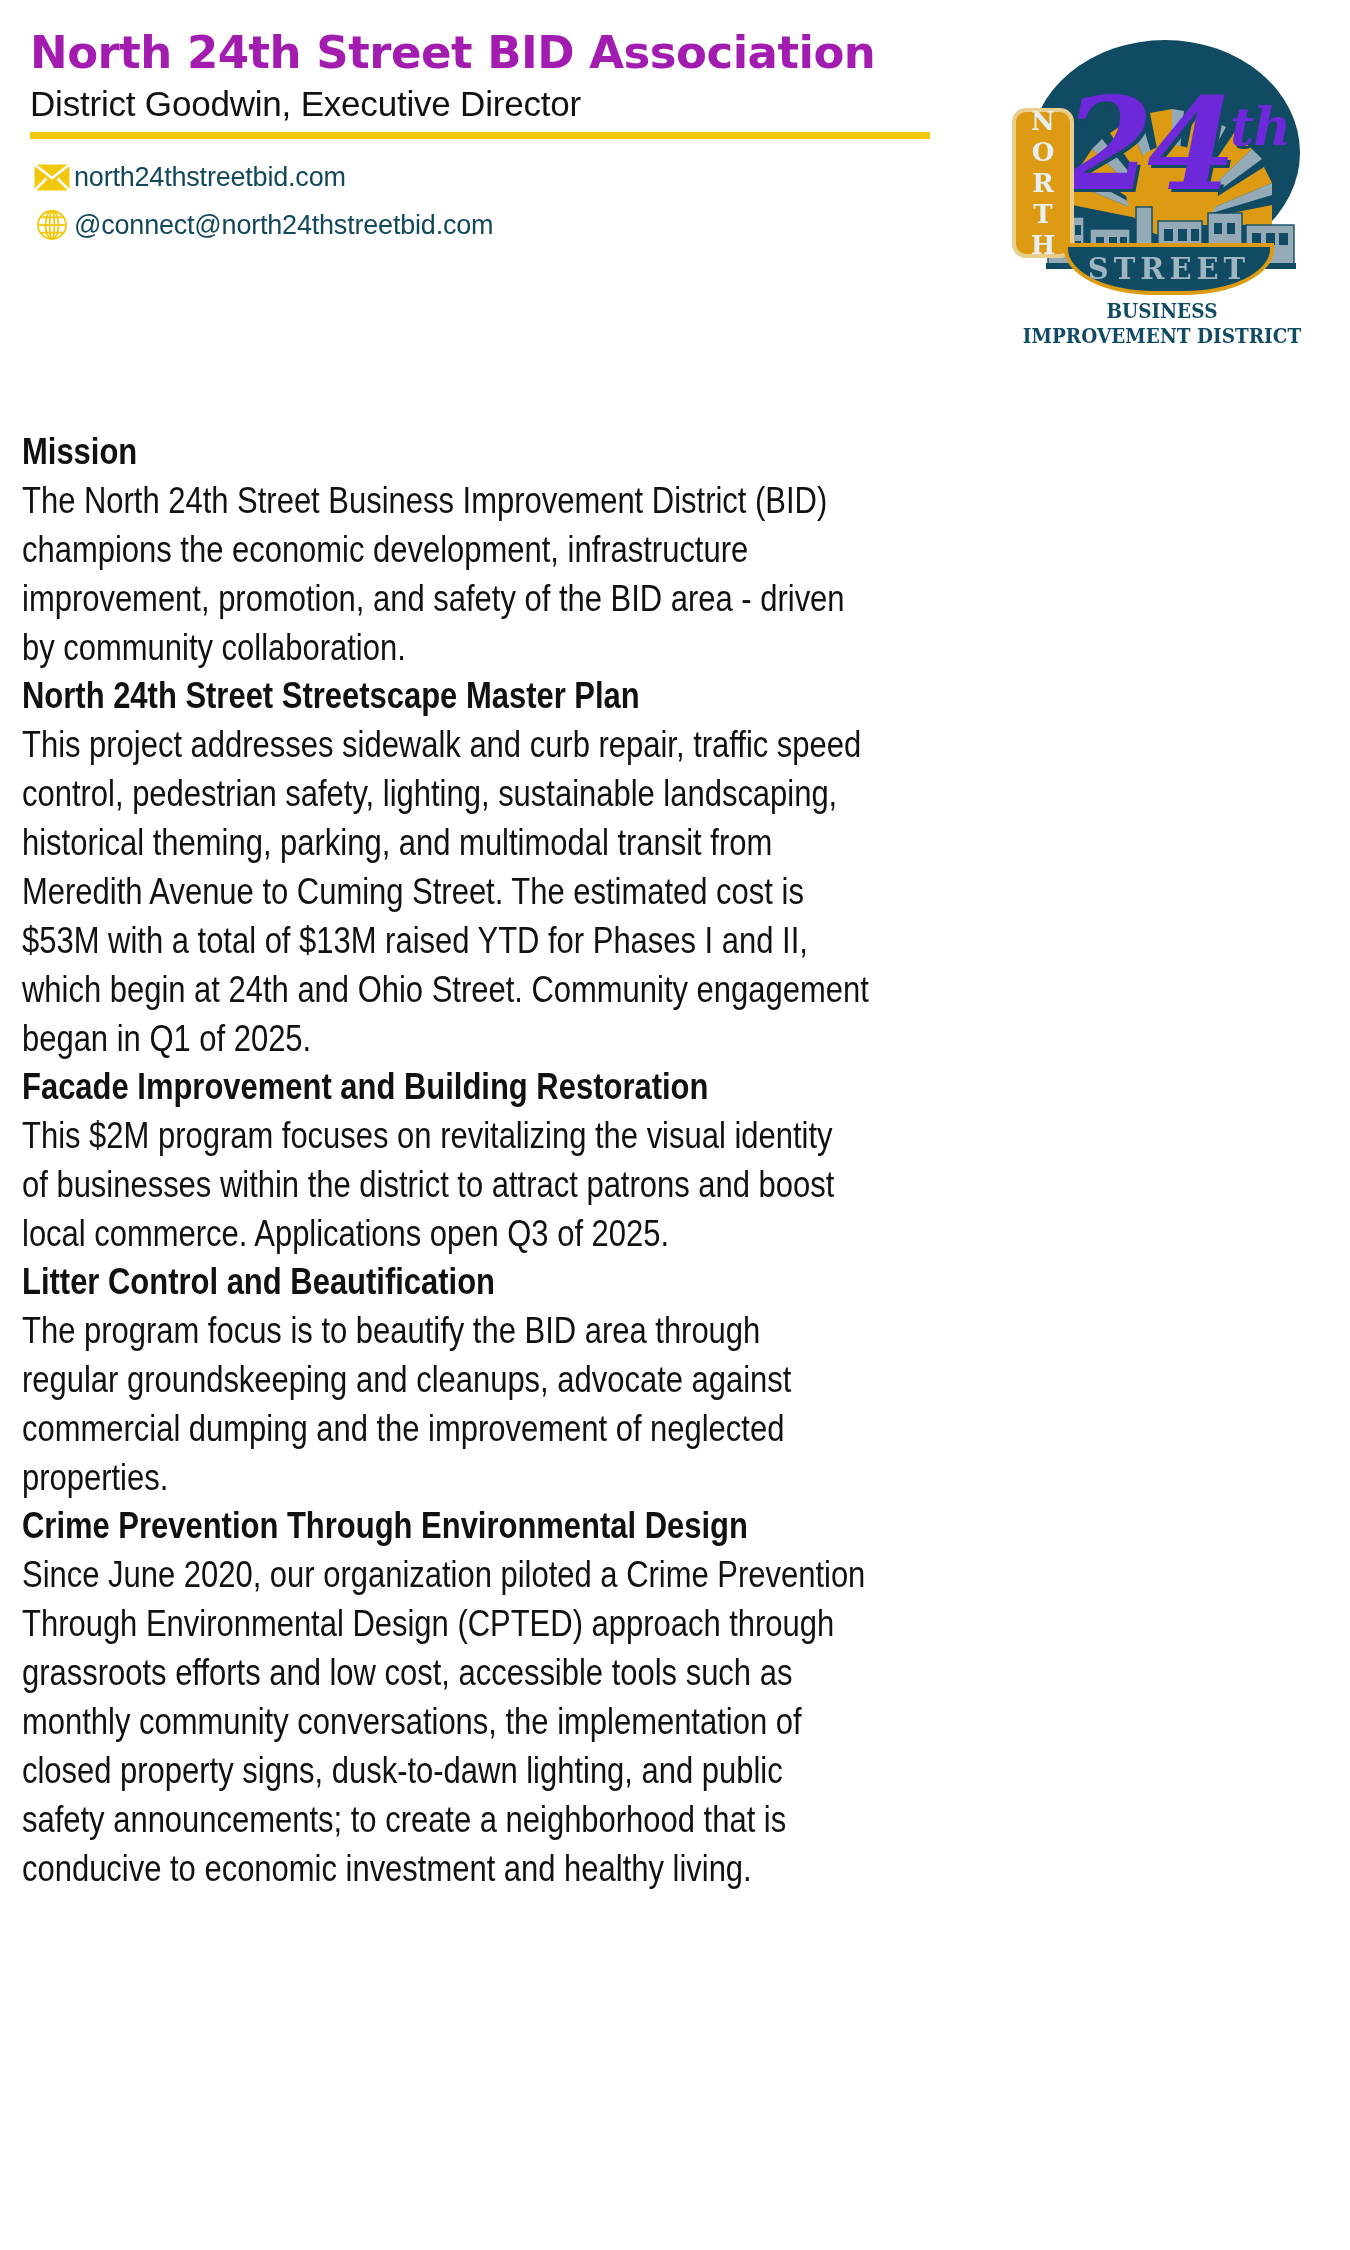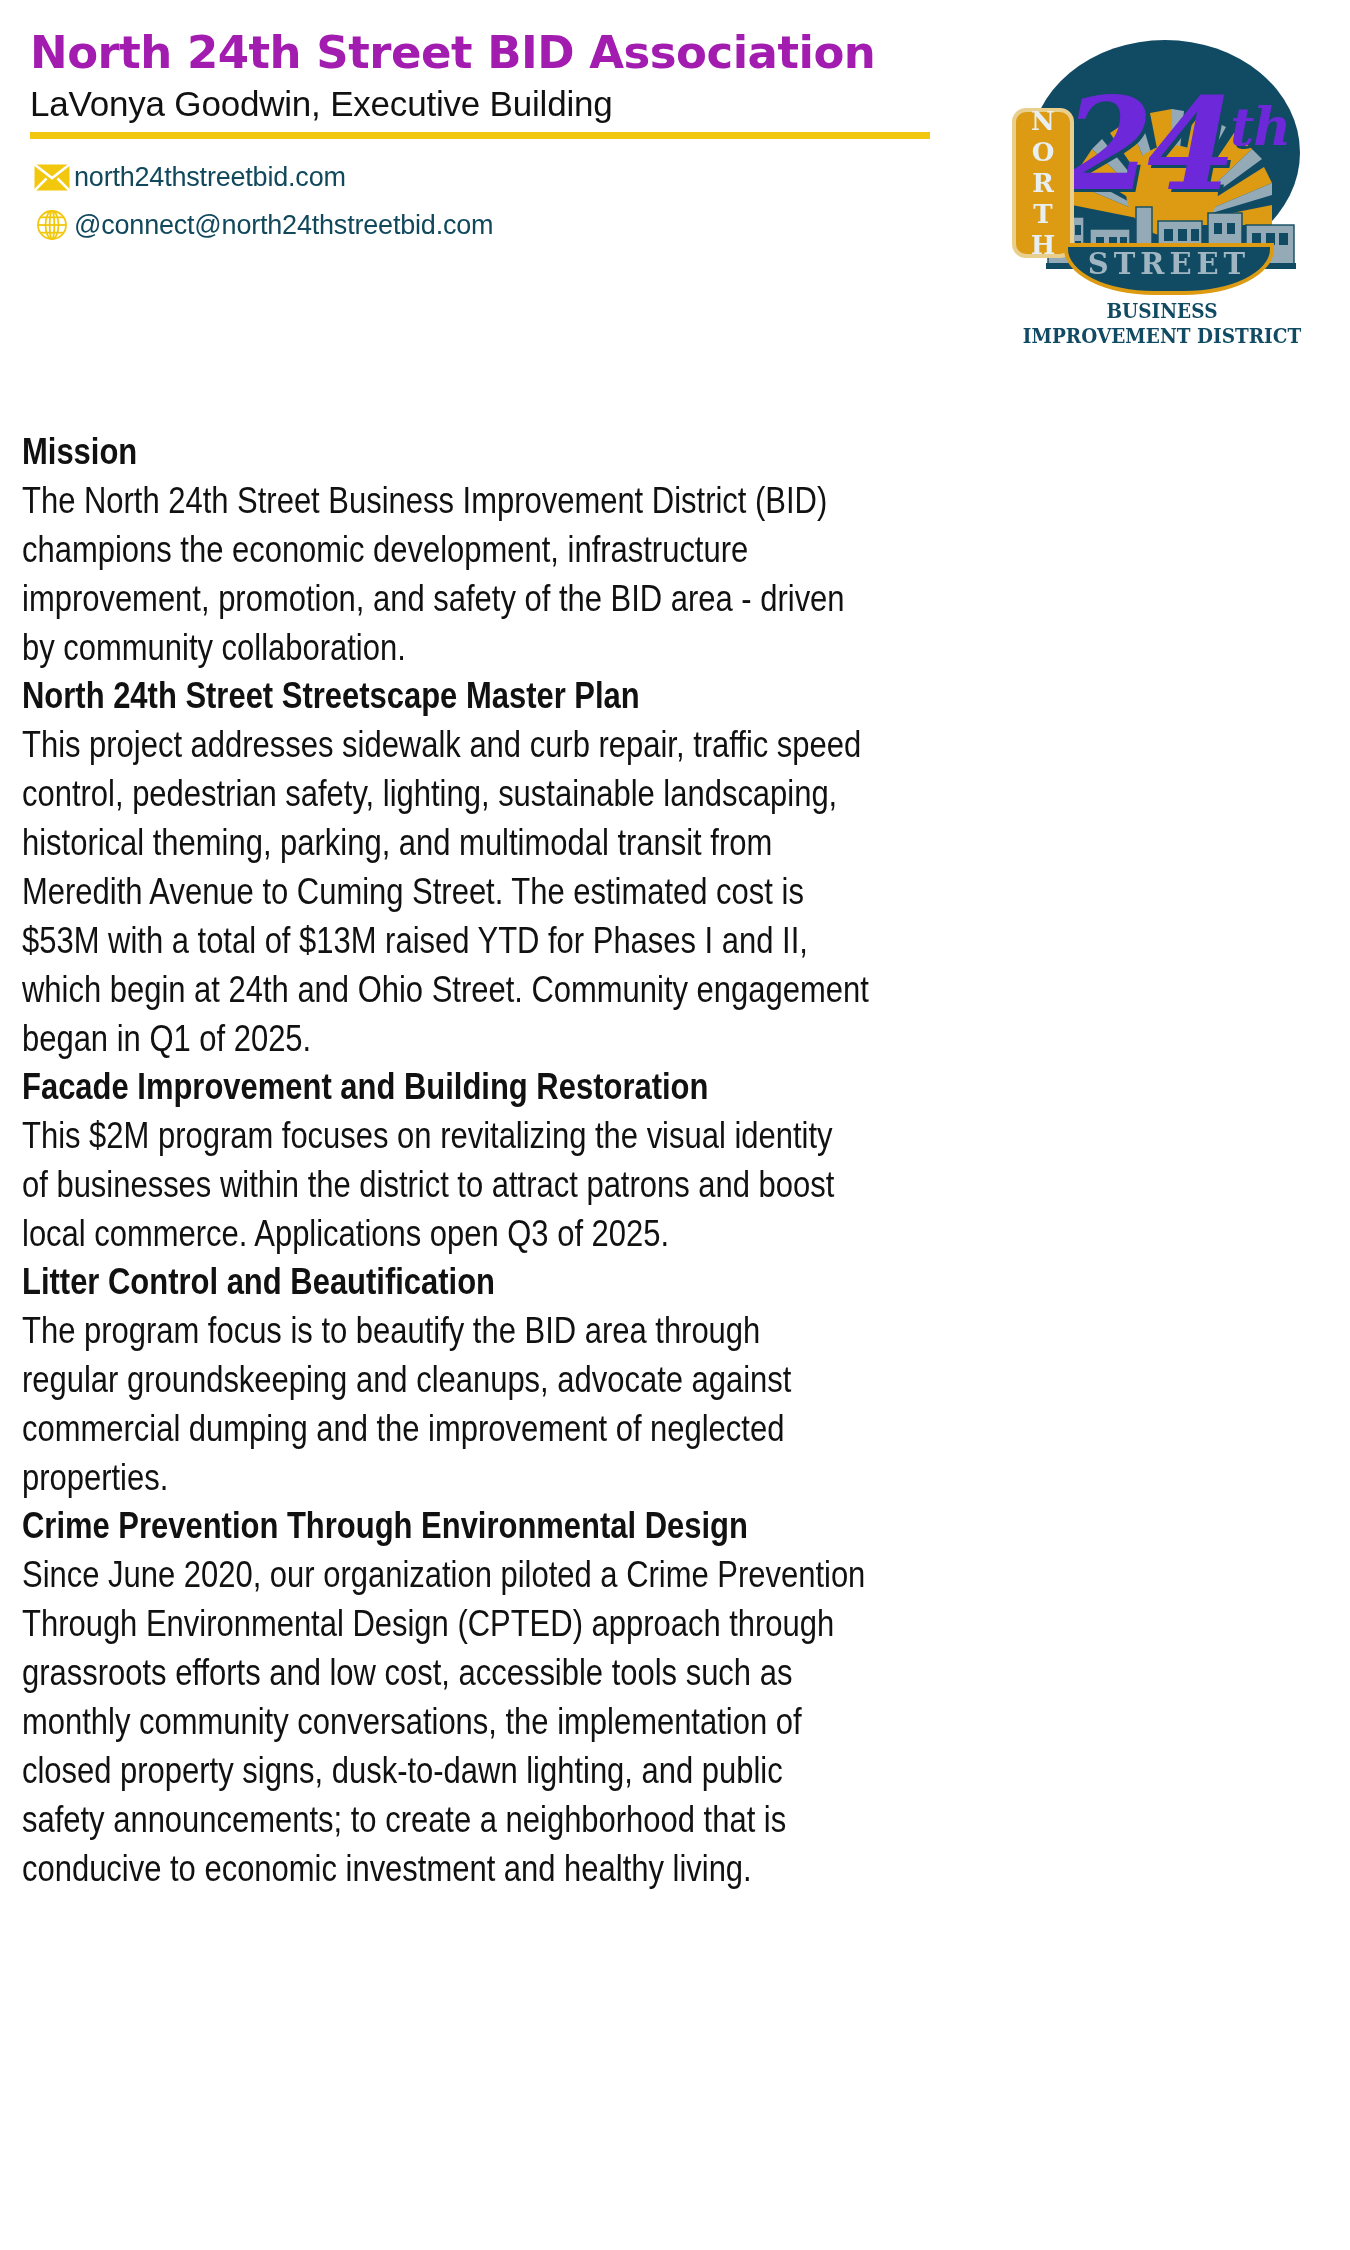--- a/index.html
+++ b/index.html
@@ -171,20 +171,21 @@
     position: absolute;
     left: 52px;
     bottom: 0px;
     width: 210px;
     height: 52px;
     background: #114b63;
     border: 4px solid #dd9b13;
     border-radius: 0 0 90px 90px / 0 0 46px 46px;
     box-sizing: border-box;
     display: flex;
+    align-items: center;
     justify-content: center;
   }
   .street-banner span {
     font-family: "DejaVu Serif", serif;
     font-weight: bold;
     font-size: 29px;
     letter-spacing: 5px;
     color: #9fb6c2;
     text-shadow: 1px 1px 0 #0b3purple;
   }
@@ -231,21 +232,21 @@
   }
   .sec-body .ln { white-space: nowrap; display: block; }
 </style>
 </head>
 <body>
 
 <div class="header">
 
   <div class="header-left">
     <div class="org-title">North 24th Street BID Association</div>
-    <div class="director-line">LaVonya Goodwin, Executive Building</div>
+    <div class="director-line">District Goodwin, Executive Director</div>
     <div class="gold-rule"></div>
 
     <div class="contact-list">
 
 
       <div class="contact-row">
         <span class="contact-icon">
           <svg width="36" height="27" viewBox="0 0 36 27">
             <rect x="0.5" y="0.5" width="35" height="26" fill="#f2c80f"></rect>
             <path d="M0.5 0.5 L18 14 L35.5 0.5" fill="none" stroke="#ffffff" stroke-width="2.6"></path>

